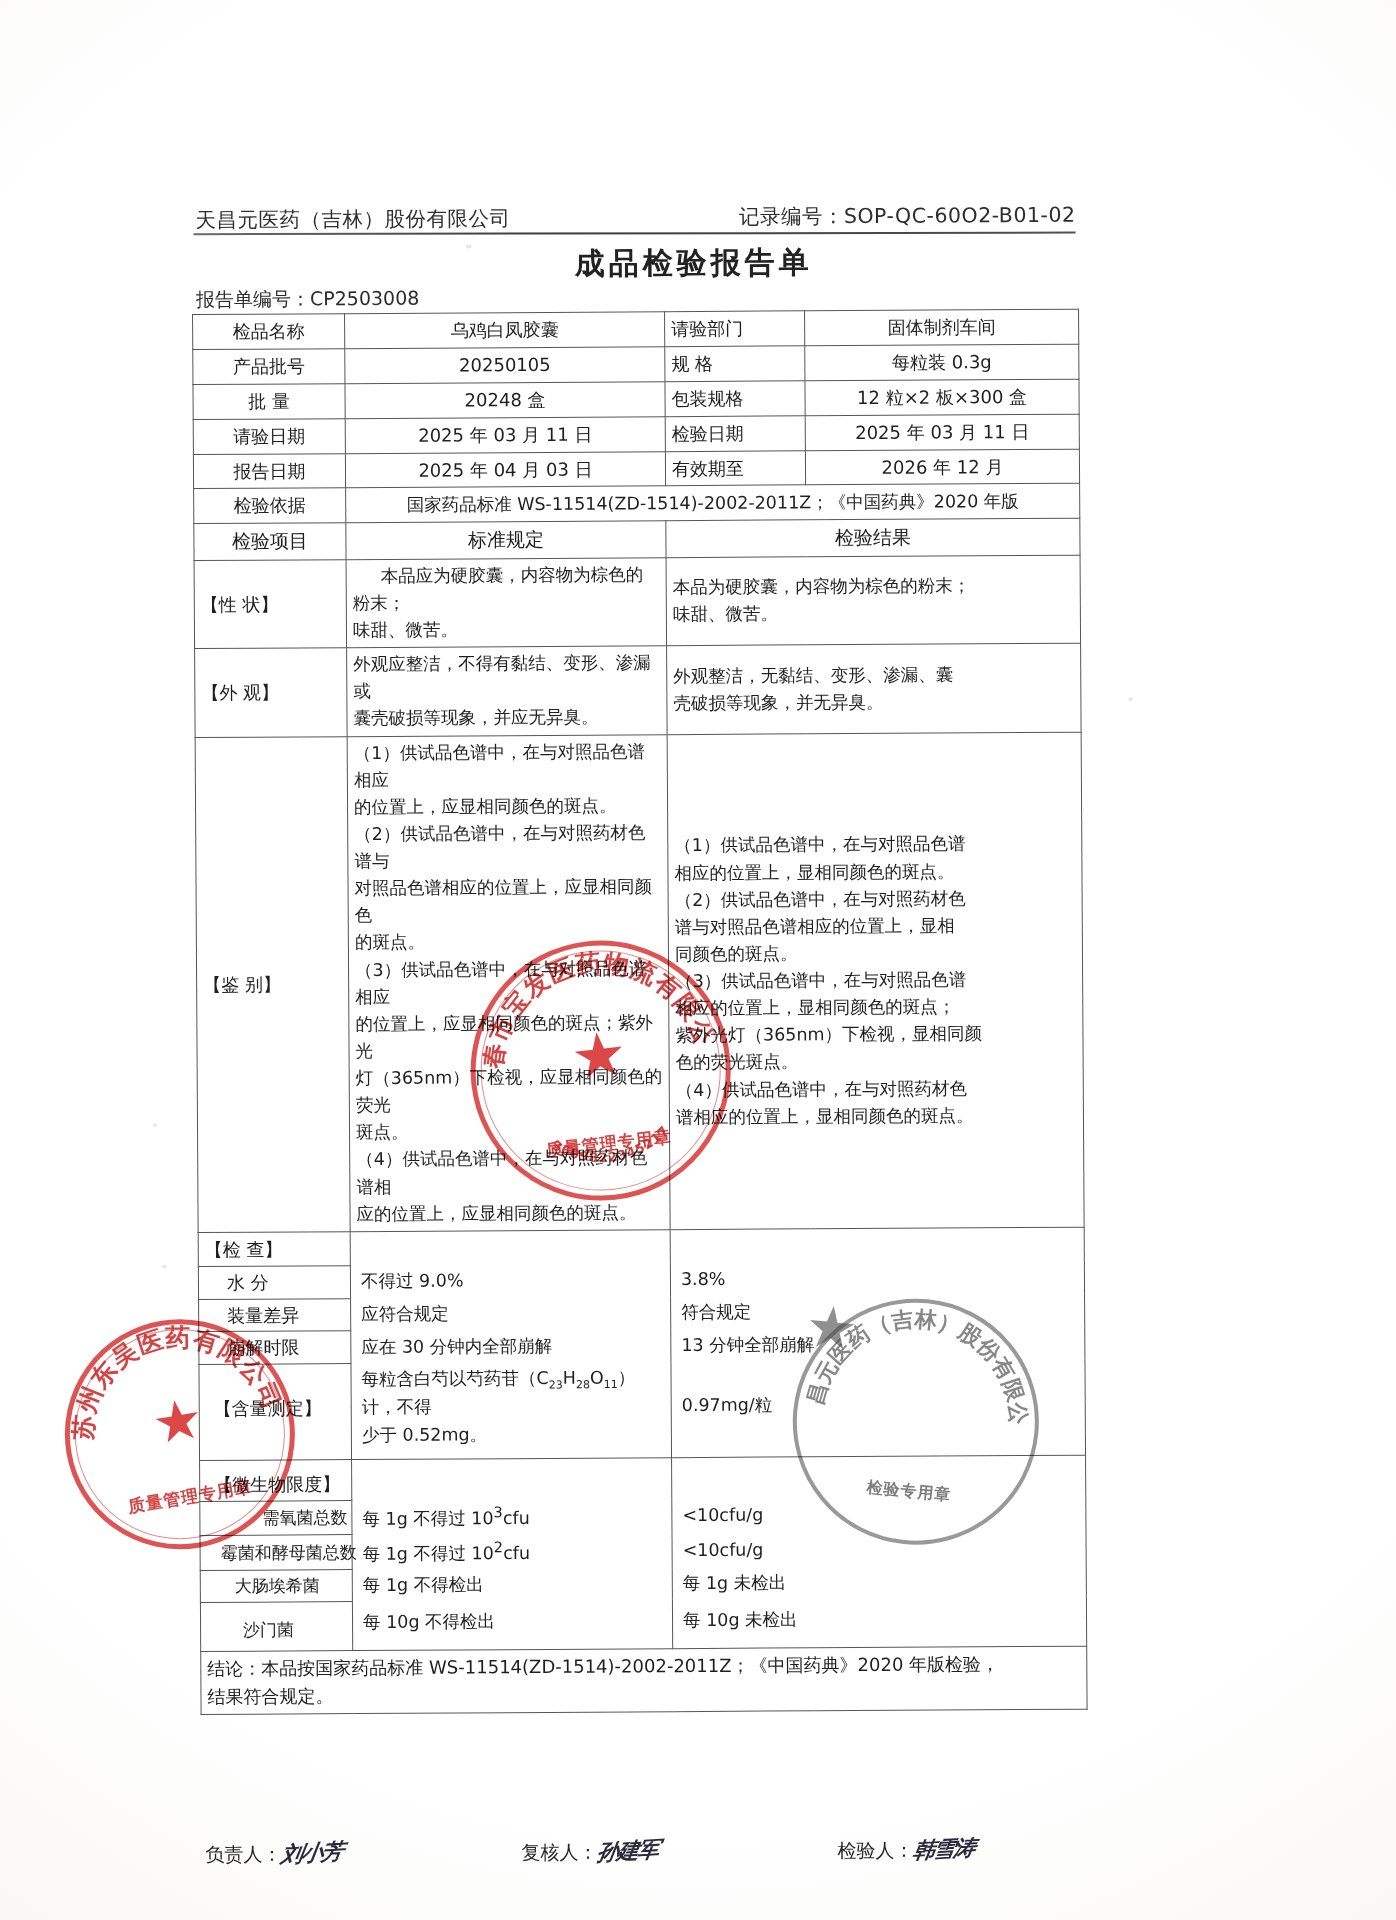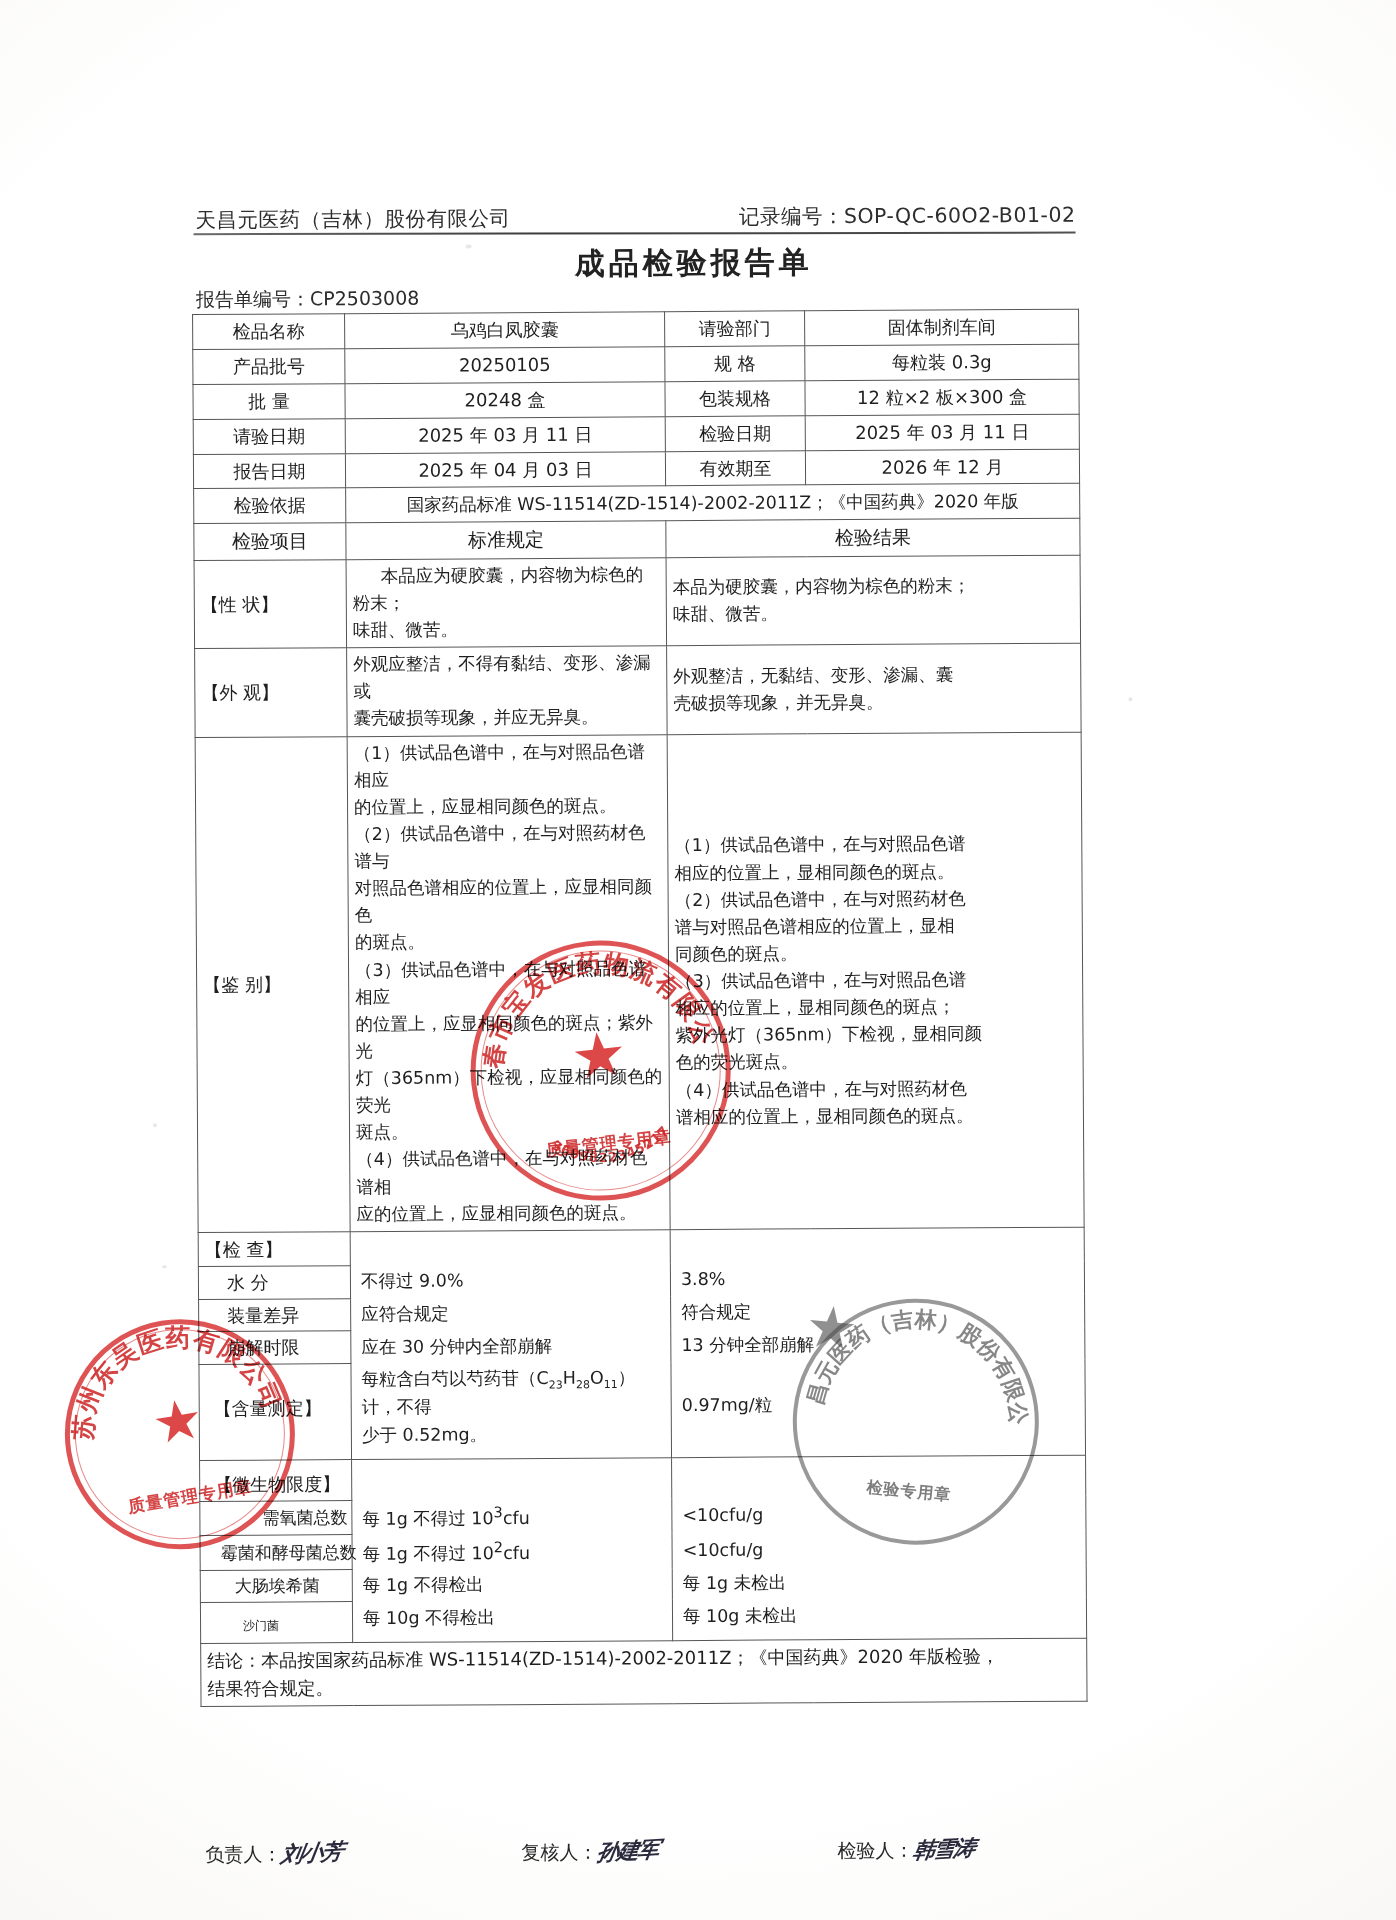--- a/index.html
+++ b/index.html
@@ -52,21 +52,21 @@
     table-layout:fixed;
   }
   table.main td{
     border:1px solid #565656;
     padding:3px 6px;
     vertical-align:middle;
     line-height:1.55;
   }
   .c-label{width:152px;text-align:center;white-space:nowrap;margin-top:34px;}
   .c-val{width:320px;text-align:center;}
-  .c-label2{width:140px;text-align:center;white-space:nowrap;}
+  .c-label2{width:140px;text-align:left;white-space:nowrap;}
   .c-val2{text-align:center;}
   
   .hd-cell{text-align:center;font-size:19px;padding:5px 0;}
   .itm{
     width:152px;vertical-align:top;text-align:left;
     padding:8px 4px 8px 14px;font-size:18px;white-space:nowrap;
   }
   .std{
     vertical-align:top;text-align:left;padding:8px 10px 8px 10px;
     font-size:17.5px;line-height:1.95;
@@ -301,21 +301,21 @@
         <td class="itm" style="border-top:none;padding:2px 4px 2px 20px;font-size:17px;margin-left:15px;">霉菌和酵母菌总数</td>
         <td class="std" style="border-top:none;border-bottom:none;padding:2px 10px;"><span>每 1g 不得过 10</span><sup>2</sup><span>cfu</span></td>
         <td class="res" colspan="2" style="border-top:none;border-bottom:none;padding:2px 10px;">&lt;10cfu/g</td>
       </tr>
       <tr>
         <td class="itm" style="border-top:none;padding:2px 4px 2px 34px;font-size:17px;">大肠埃希菌</td>
         <td class="std" style="border-top:none;border-bottom:none;padding:2px 10px;">每 1g 不得检出</td>
         <td class="res" colspan="2" style="border-top:none;border-bottom:none;padding:2px 10px;">每 1g 未检出</td>
       </tr>
       <tr>
-        <td class="itm" style="border-top:none;padding:14px 4px 8px 42px;font-size:12px;">沙门菌</td>
+        <td class="itm" style="border-top:none;padding:14px 4px 8px 42px;font-size:17px;">沙门菌</td>
         <td class="std" style="border-top:none;padding:2px 10px 8px;">每 10g 不得检出</td>
         <td class="res" colspan="2" style="border-top:none;padding:2px 10px 8px;">每 10g 未检出</td>
       </tr>
 
       <tr>
         <td class="concl" colspan="4">
           <span class="noind">结论：本品按国家药品标准 WS-11514(ZD-1514)-2002-2011Z；《中国药典》2020 年版检验，</span>
           <span class="noind">结果符合规定。</span>
         </td>
       </tr>

